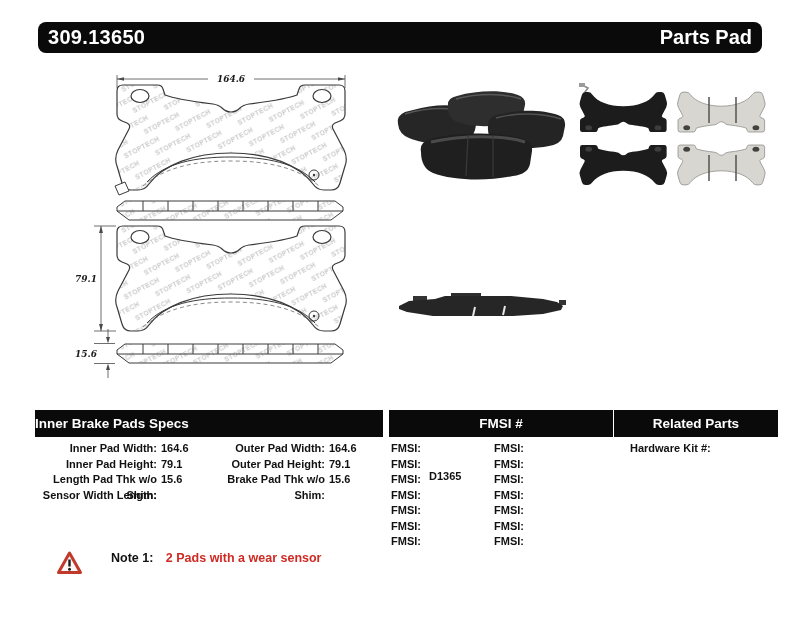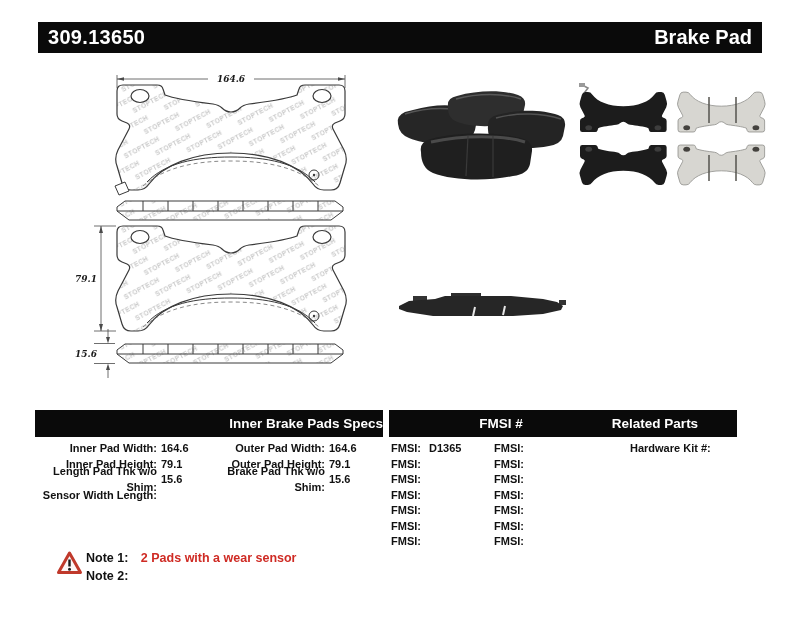--- a/index.html
+++ b/index.html
@@ -4,21 +4,21 @@
 <style>
   html,body{margin:0;padding:0;}
   body{
     width:800px;height:619px;position:relative;background:#ffffff;
     font-family:"Liberation Sans",sans-serif;overflow:hidden;
   }
   
   .header-bar{
     position:absolute;left:38px;top:22px;width:724px;height:31px;
     background:#0a0a0a;color:#ffffff;display:flex;align-items:center;
-    justify-content:space-between;padding:0 10px;box-sizing:border-box;
+    justify-content:space-between;padding:0 10px;box-sizing:border-box;border-radius:8px;
   }
   .header-bar .part{font-size:20px;font-weight:bold;letter-spacing:.3px;}
   .header-bar .ptype{font-size:20px;font-weight:bold;}
 
   
   .drawing{position:absolute;left:70px;top:58px;}
   .pad-outline{fill:url(#wm);stroke:#3a3a3a;stroke-width:1.2;}
   .pad-hole{fill:#ffffff;stroke:#3a3a3a;stroke-width:1.2;}
   .pad-line{stroke:#3a3a3a;stroke-width:1;fill:none;}
   .pad-dash{stroke:#6a6a6a;stroke-width:.8;stroke-dasharray:4 3;fill:none;}
@@ -29,47 +29,47 @@
 
   
   .photo{position:absolute;}
 
   
   .tbl-bar{
     position:absolute;top:410px;height:27px;background:#0a0a0a;color:#fff;
     display:flex;align-items:center;font-size:13.5px;font-weight:bold;
   }
   .tbl-bar.bar1{left:35px;width:348px;}
-  .tbl-bar.bar1 span{flex:1;text-align:right;}
+  .tbl-bar.bar1 span{flex:1;text-align:left;}
   .tbl-bar.bar2{left:389px;width:224px;justify-content:center;}
-  .tbl-bar.bar3{left:573px;width:164px;justify-content:center;}
+  .tbl-bar.bar3{left:614px;width:164px;justify-content:center;}
 
   .spec-col{position:absolute;top:441px;font-size:11px;font-weight:bold;color:#111;}
-  .spec-col .row{display:flex;height:15.5px;line-height:15.5px;align-items:center;}
+  .spec-col .row{display:flex;height:15.5px;line-height:15.5px;}
   .col-inner{left:35px;width:170px;}
   .col-outer{left:205px;width:168px;}
   .col-inner .lbl,.col-outer .lbl{flex:1;text-align:right;}
   .col-inner .val,.col-outer .val{width:44px;text-align:left;margin-left:4px;}
   .col-fmsi1{left:391px;width:100px;}
   .col-fmsi2{left:494px;width:100px;}
   .col-fmsi1 .lbl,.col-fmsi2 .lbl{width:36px;}
-  .col-fmsi1 .val,.col-fmsi2 .val{margin-left:2px;}
+  .col-fmsi1 .val,.col-fmsi2 .val{margin-left:2px;margin-top:28px;}
   .col-related{left:602px;width:160px;margin-left:28px;}
 
   
-  .notes{position:absolute;left:56px;top:550px;display:flex;gap:3px;align-items:flex-start;}
+  .notes{position:absolute;left:56px;top:550px;display:flex;gap:28px;align-items:flex-start;text-align:center;}
   .note-lines{font-size:12.5px;font-weight:bold;color:#111;line-height:17.5px;}
   .note-red{color:#cf2b24;margin-left:9px;}
 </style>
 </head>
 <body>
 
 <div class="header-bar">
   <span class="part">309.13650</span>
-  <span class="ptype">Brake Pad</span>
+  <span class="ptype">Parts Pad</span>
 </div>
 
 <svg class="drawing" width="320" height="325" viewBox="0 0 320 325">
   <defs>
     <pattern id="wm" width="58" height="24" patternUnits="userSpaceOnUse" patternTransform="rotate(-28)">
       <rect width="58" height="24" fill="#ffffff"></rect>
       <text x="2" y="9" class="wm-text">STOPTECH</text>
       <text x="-27" y="21" class="wm-text">STOPTECH</text>
       <text x="31" y="21" class="wm-text">STOPTECH</text>
     </pattern>
@@ -299,18 +299,14 @@
   <svg width="27" height="27" viewBox="0 0 27 27">
     <path d="M13.5,3 L24.5,22.5 L2.5,22.5 Z" fill="#fdf6f6" stroke="#c0392b" stroke-width="3" stroke-linejoin="round"></path>
     <rect x="12.3" y="9.5" width="2.4" height="7" fill="#1a1a1a"></rect>
     <circle cx="13.5" cy="19.3" r="1.5" fill="#1a1a1a"></circle>
   </svg>
   <div class="note-lines">
     <div>
       <span>Note 1:</span>
       <span class="note-red">2 Pads with a wear sensor</span>
     </div>
-    <div>
-      <span>Note 2:</span>
-      <span class="note-red"></span>
-    </div>
   </div>
 </div>
 
 </body></html>

